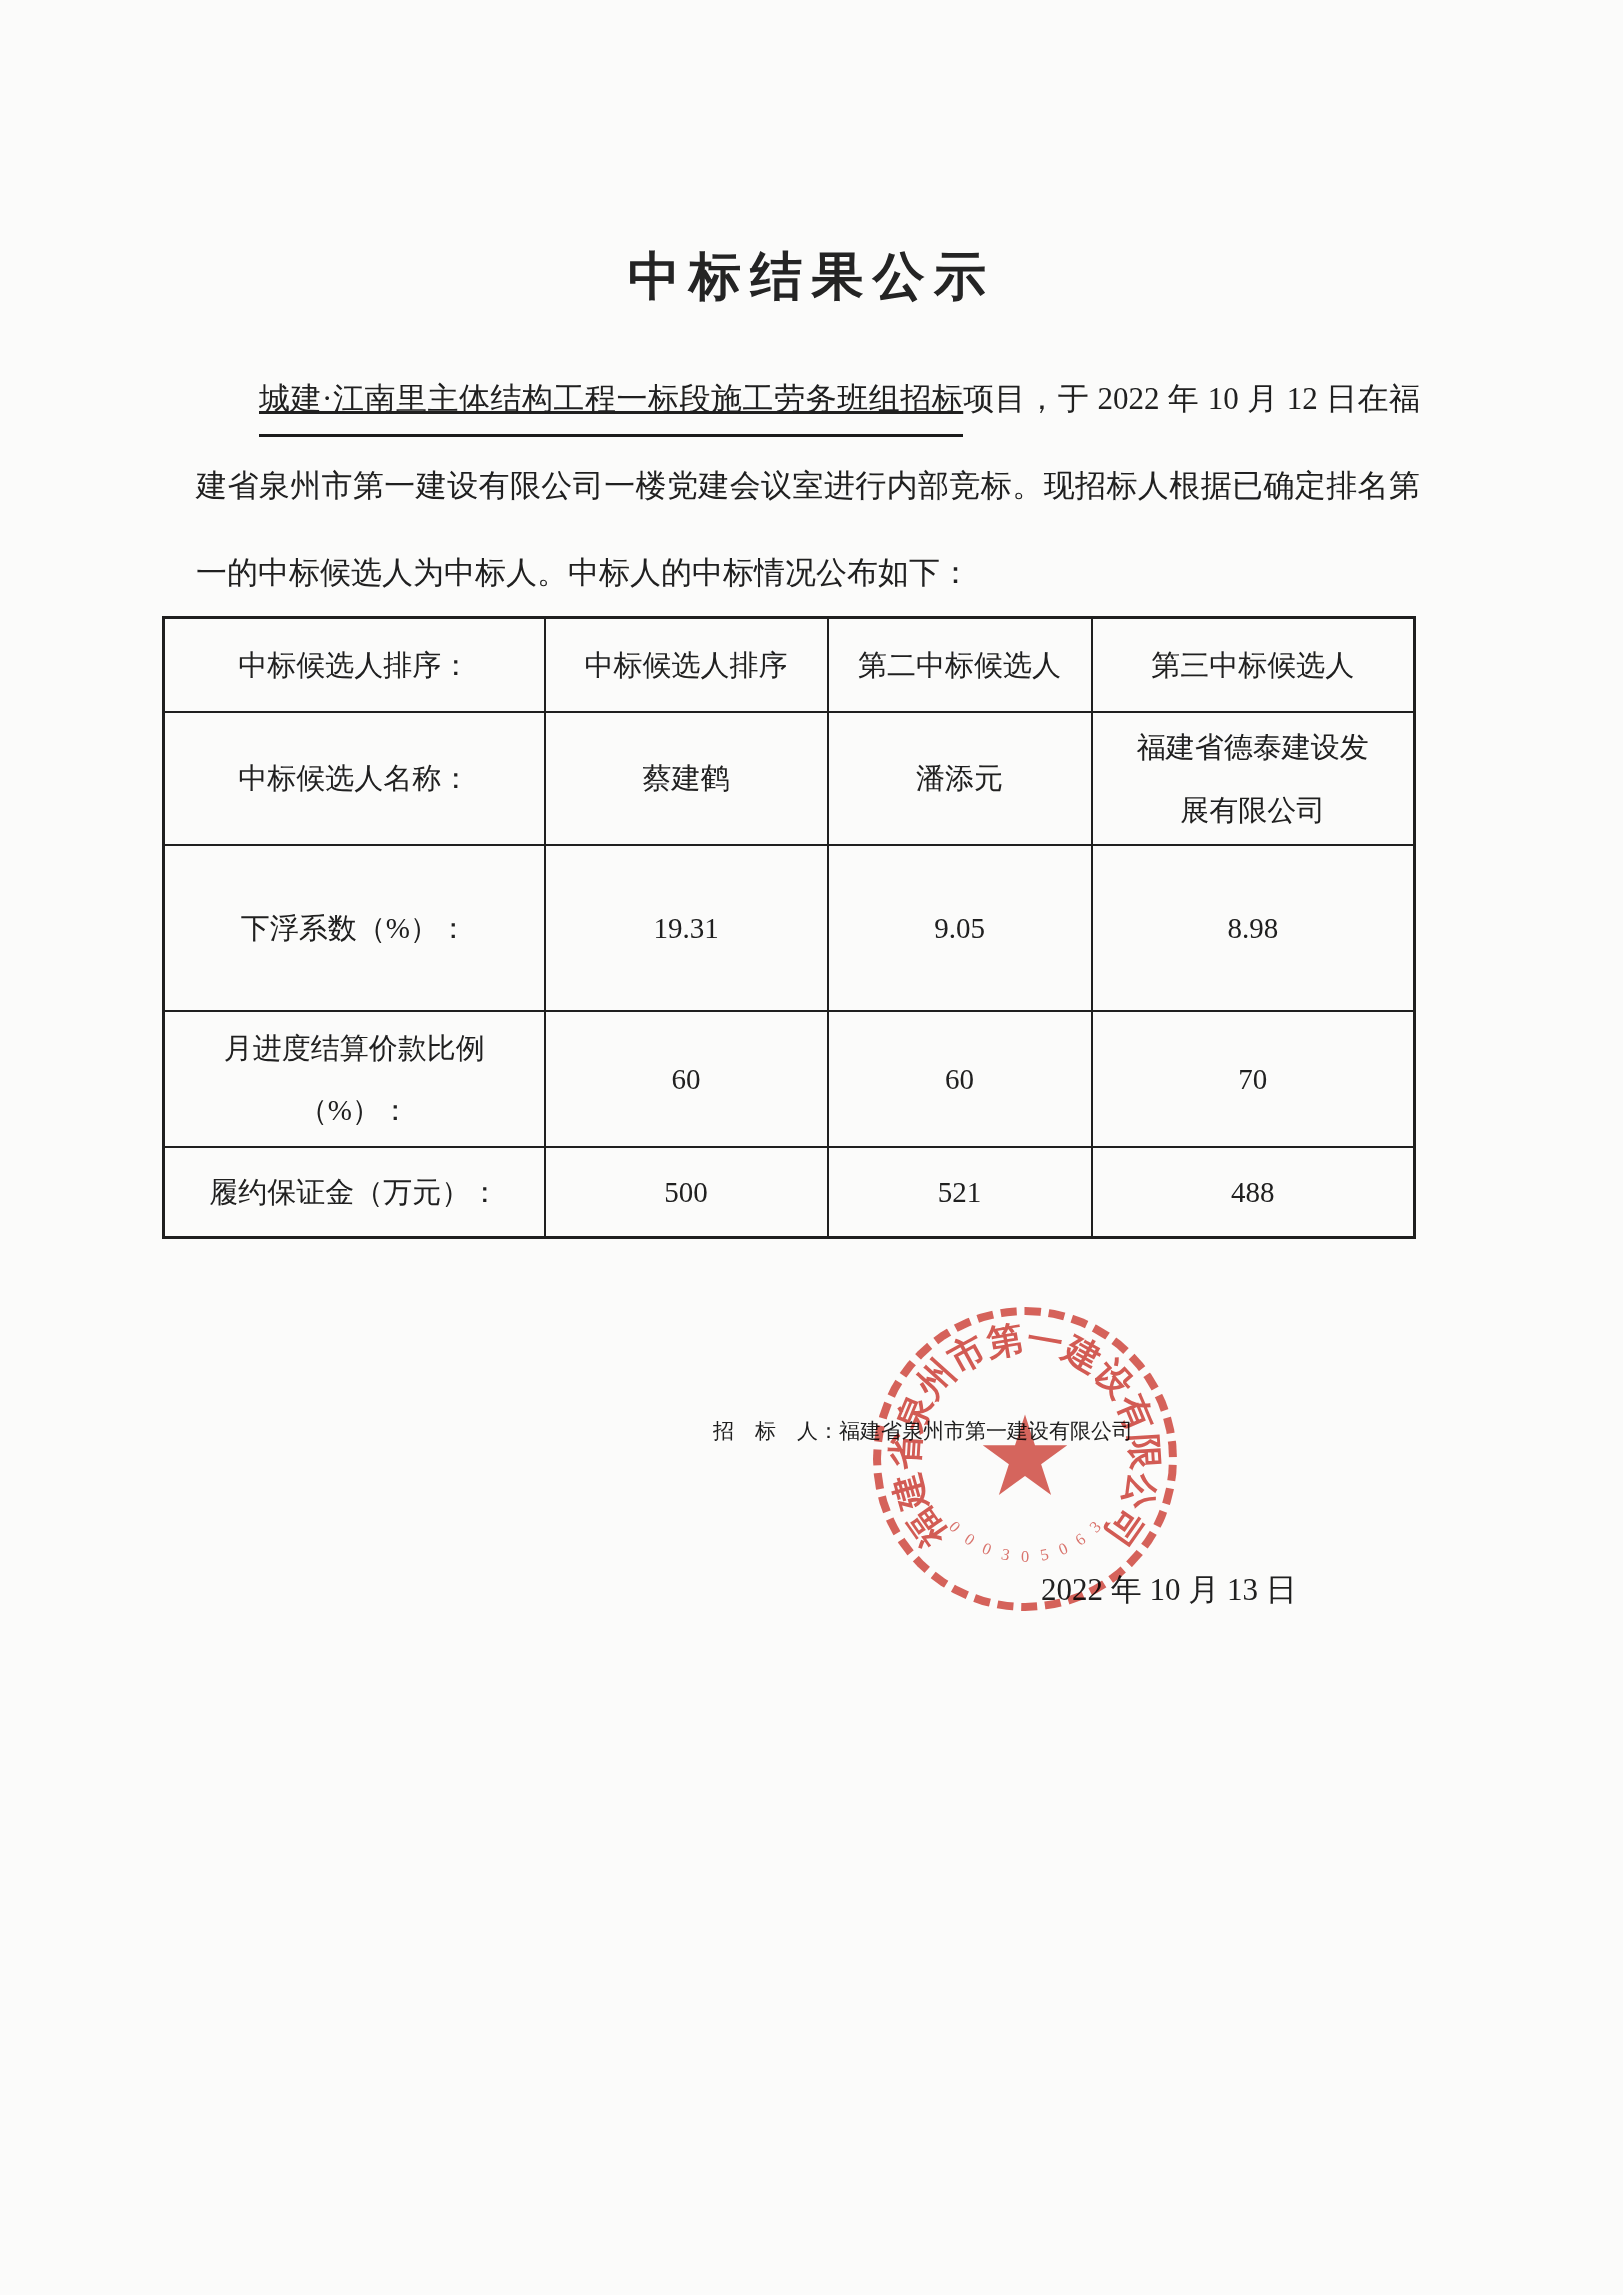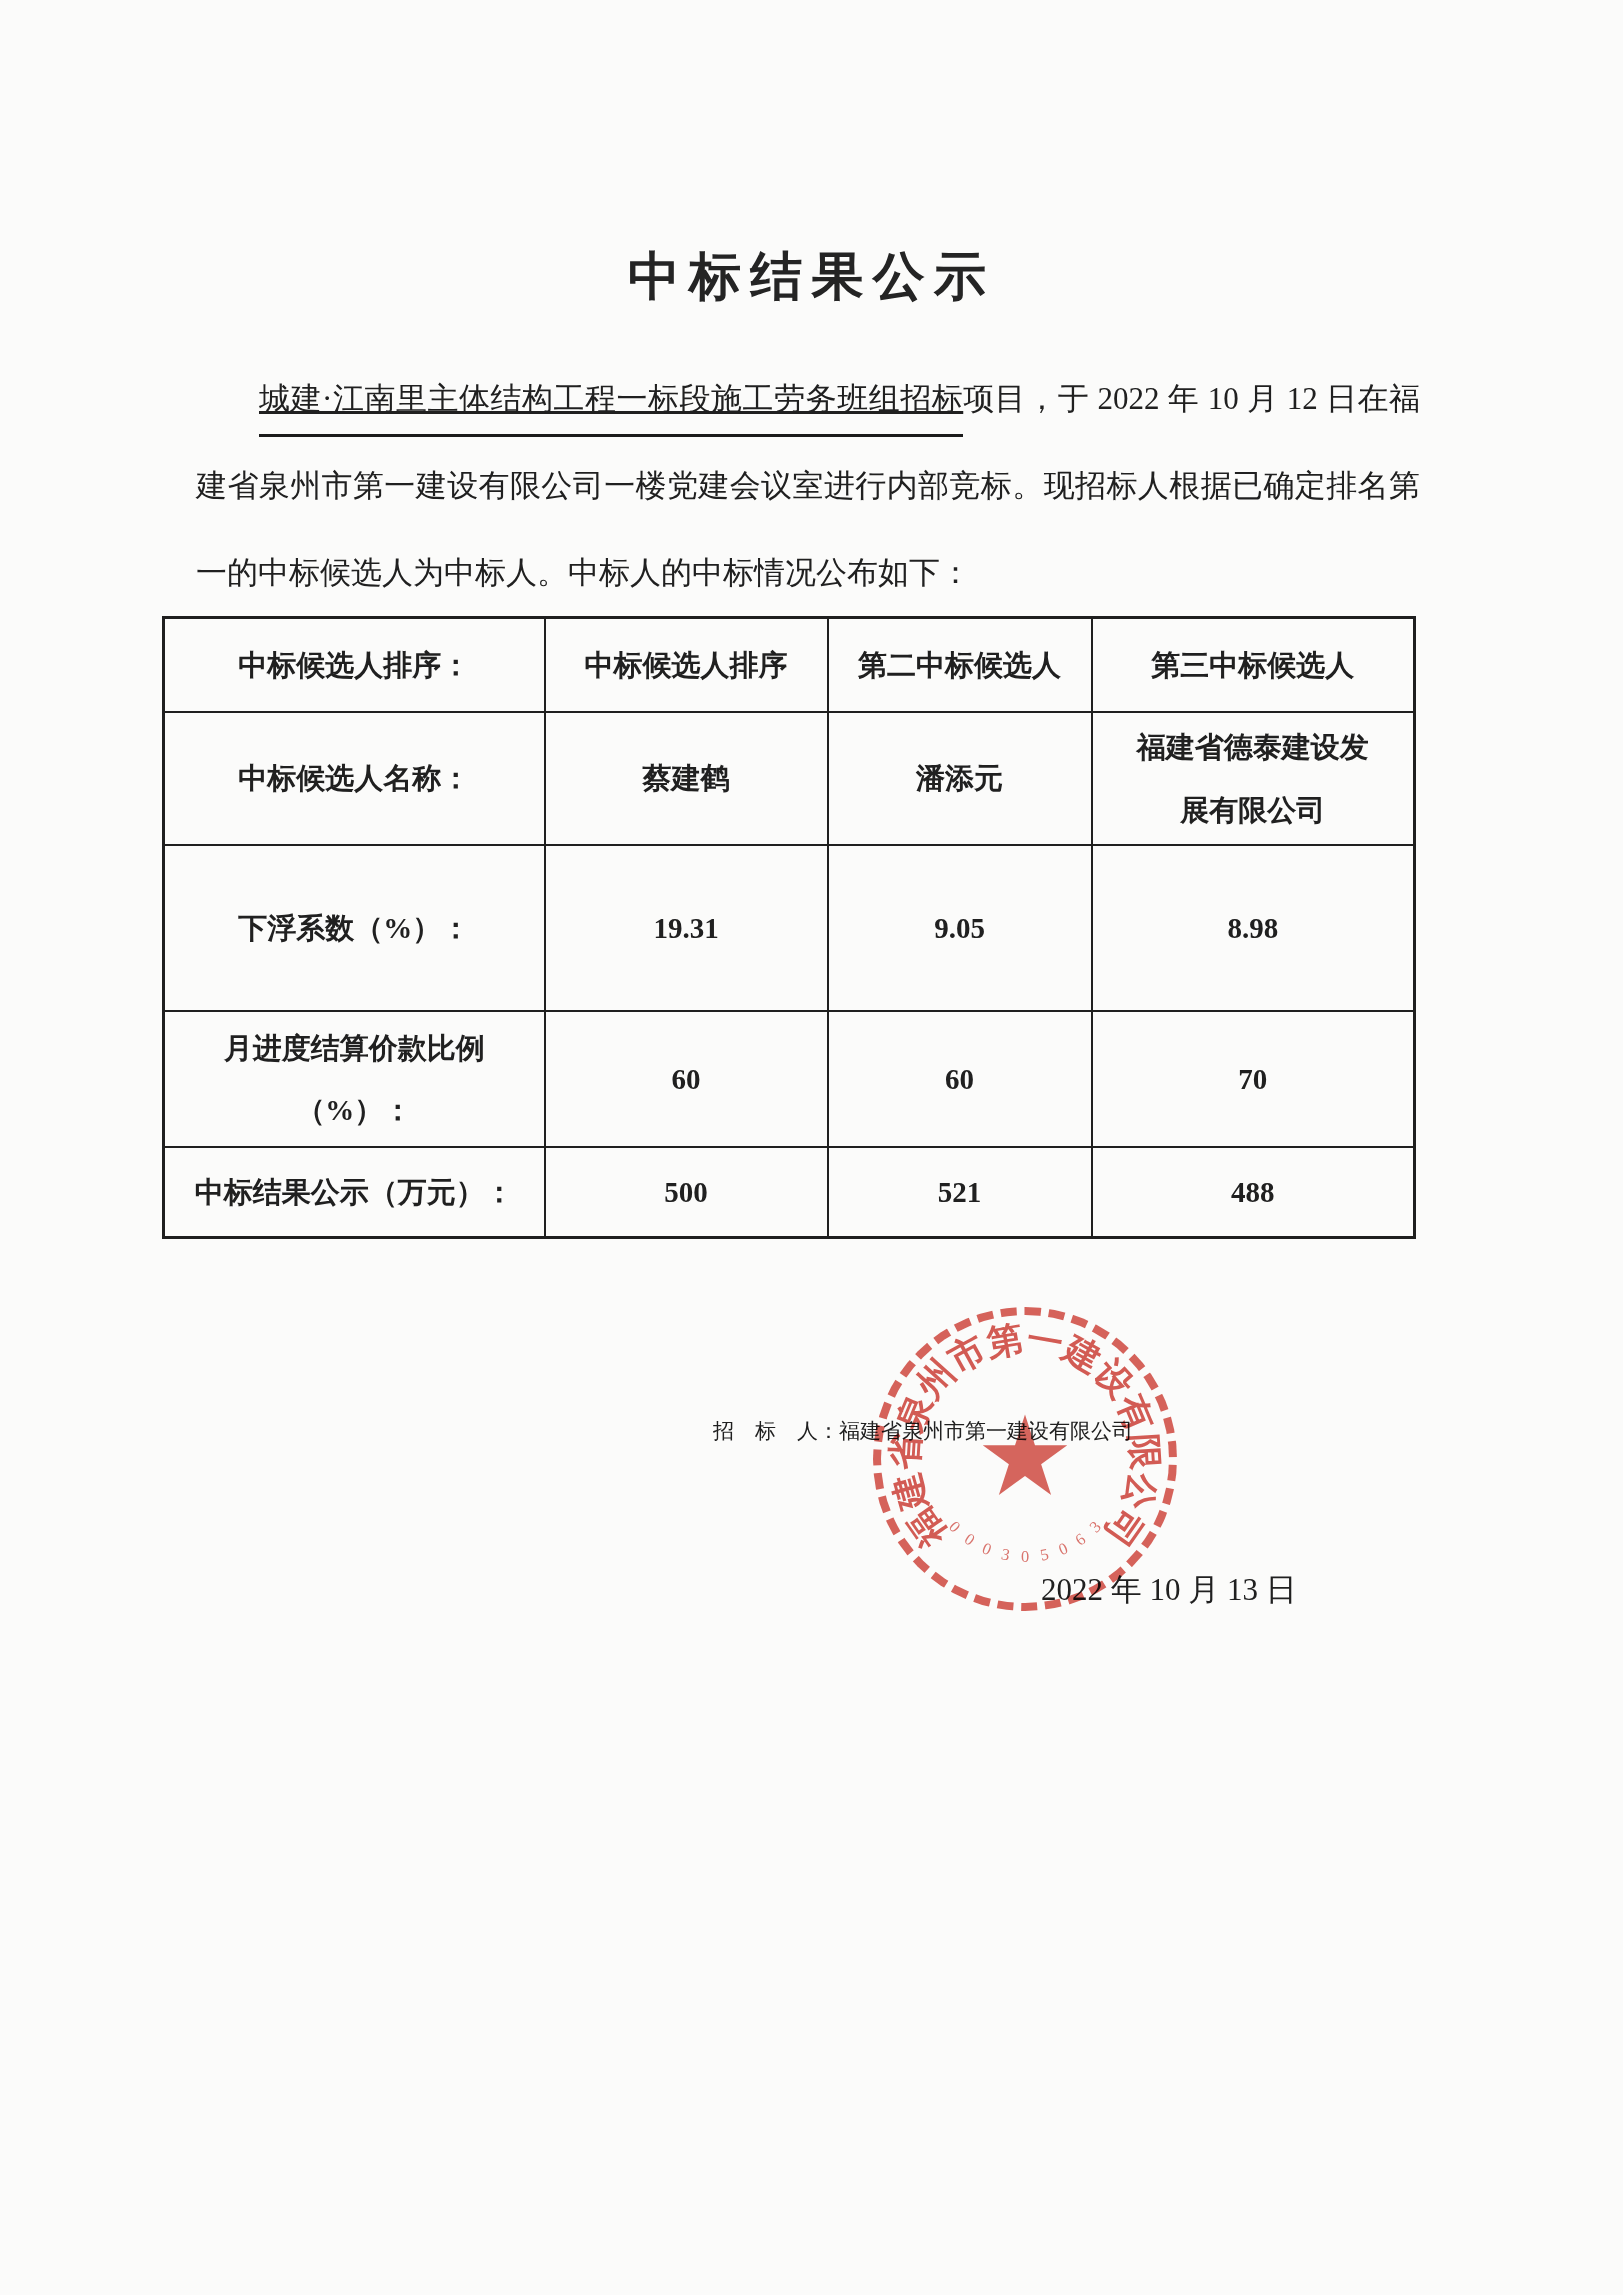--- a/index.html
+++ b/index.html
@@ -41,21 +41,21 @@
     border-collapse:collapse;
     margin-left:162px;
     margin-top:0px;
     width:1250px;
     table-layout:fixed;
   }
   table.results,
   table.results td{
     border:2px solid #1f1f1f;
   }
-  table.results{border-width:3.3px;font-weight:bold;}
+  table.results{border-width:3.3px;}
   table.results td{
     text-align:center;
     vertical-align:middle;
     font-size:29px;
     line-height:2.15;
     color:#202020;
     padding:0 18.3px;
     overflow:hidden;
   }
   tr.r1 td{height:92px;}
@@ -157,21 +157,21 @@
         <td>9.05</td>
         <td>8.98</td>
       </tr>
       <tr class="r4">
         <td><span class="wrap9">月进度结算价款比例（%）：</span></td>
         <td>60</td>
         <td>60</td>
         <td>70</td>
       </tr>
       <tr class="r5">
-        <td>中标结果公示（万元）：</td>
+        <td>履约保证金（万元）：</td>
         <td>500</td>
         <td>521</td>
         <td>488</td>
       </tr>
     </tbody>
   </table>
 
   <div class="sign-line"><span>招　标　人：</span><span>福建省泉州市第一建设有限公司</span></div>
 
   <div class="date-line">2022 年 10 月 13 日</div>

